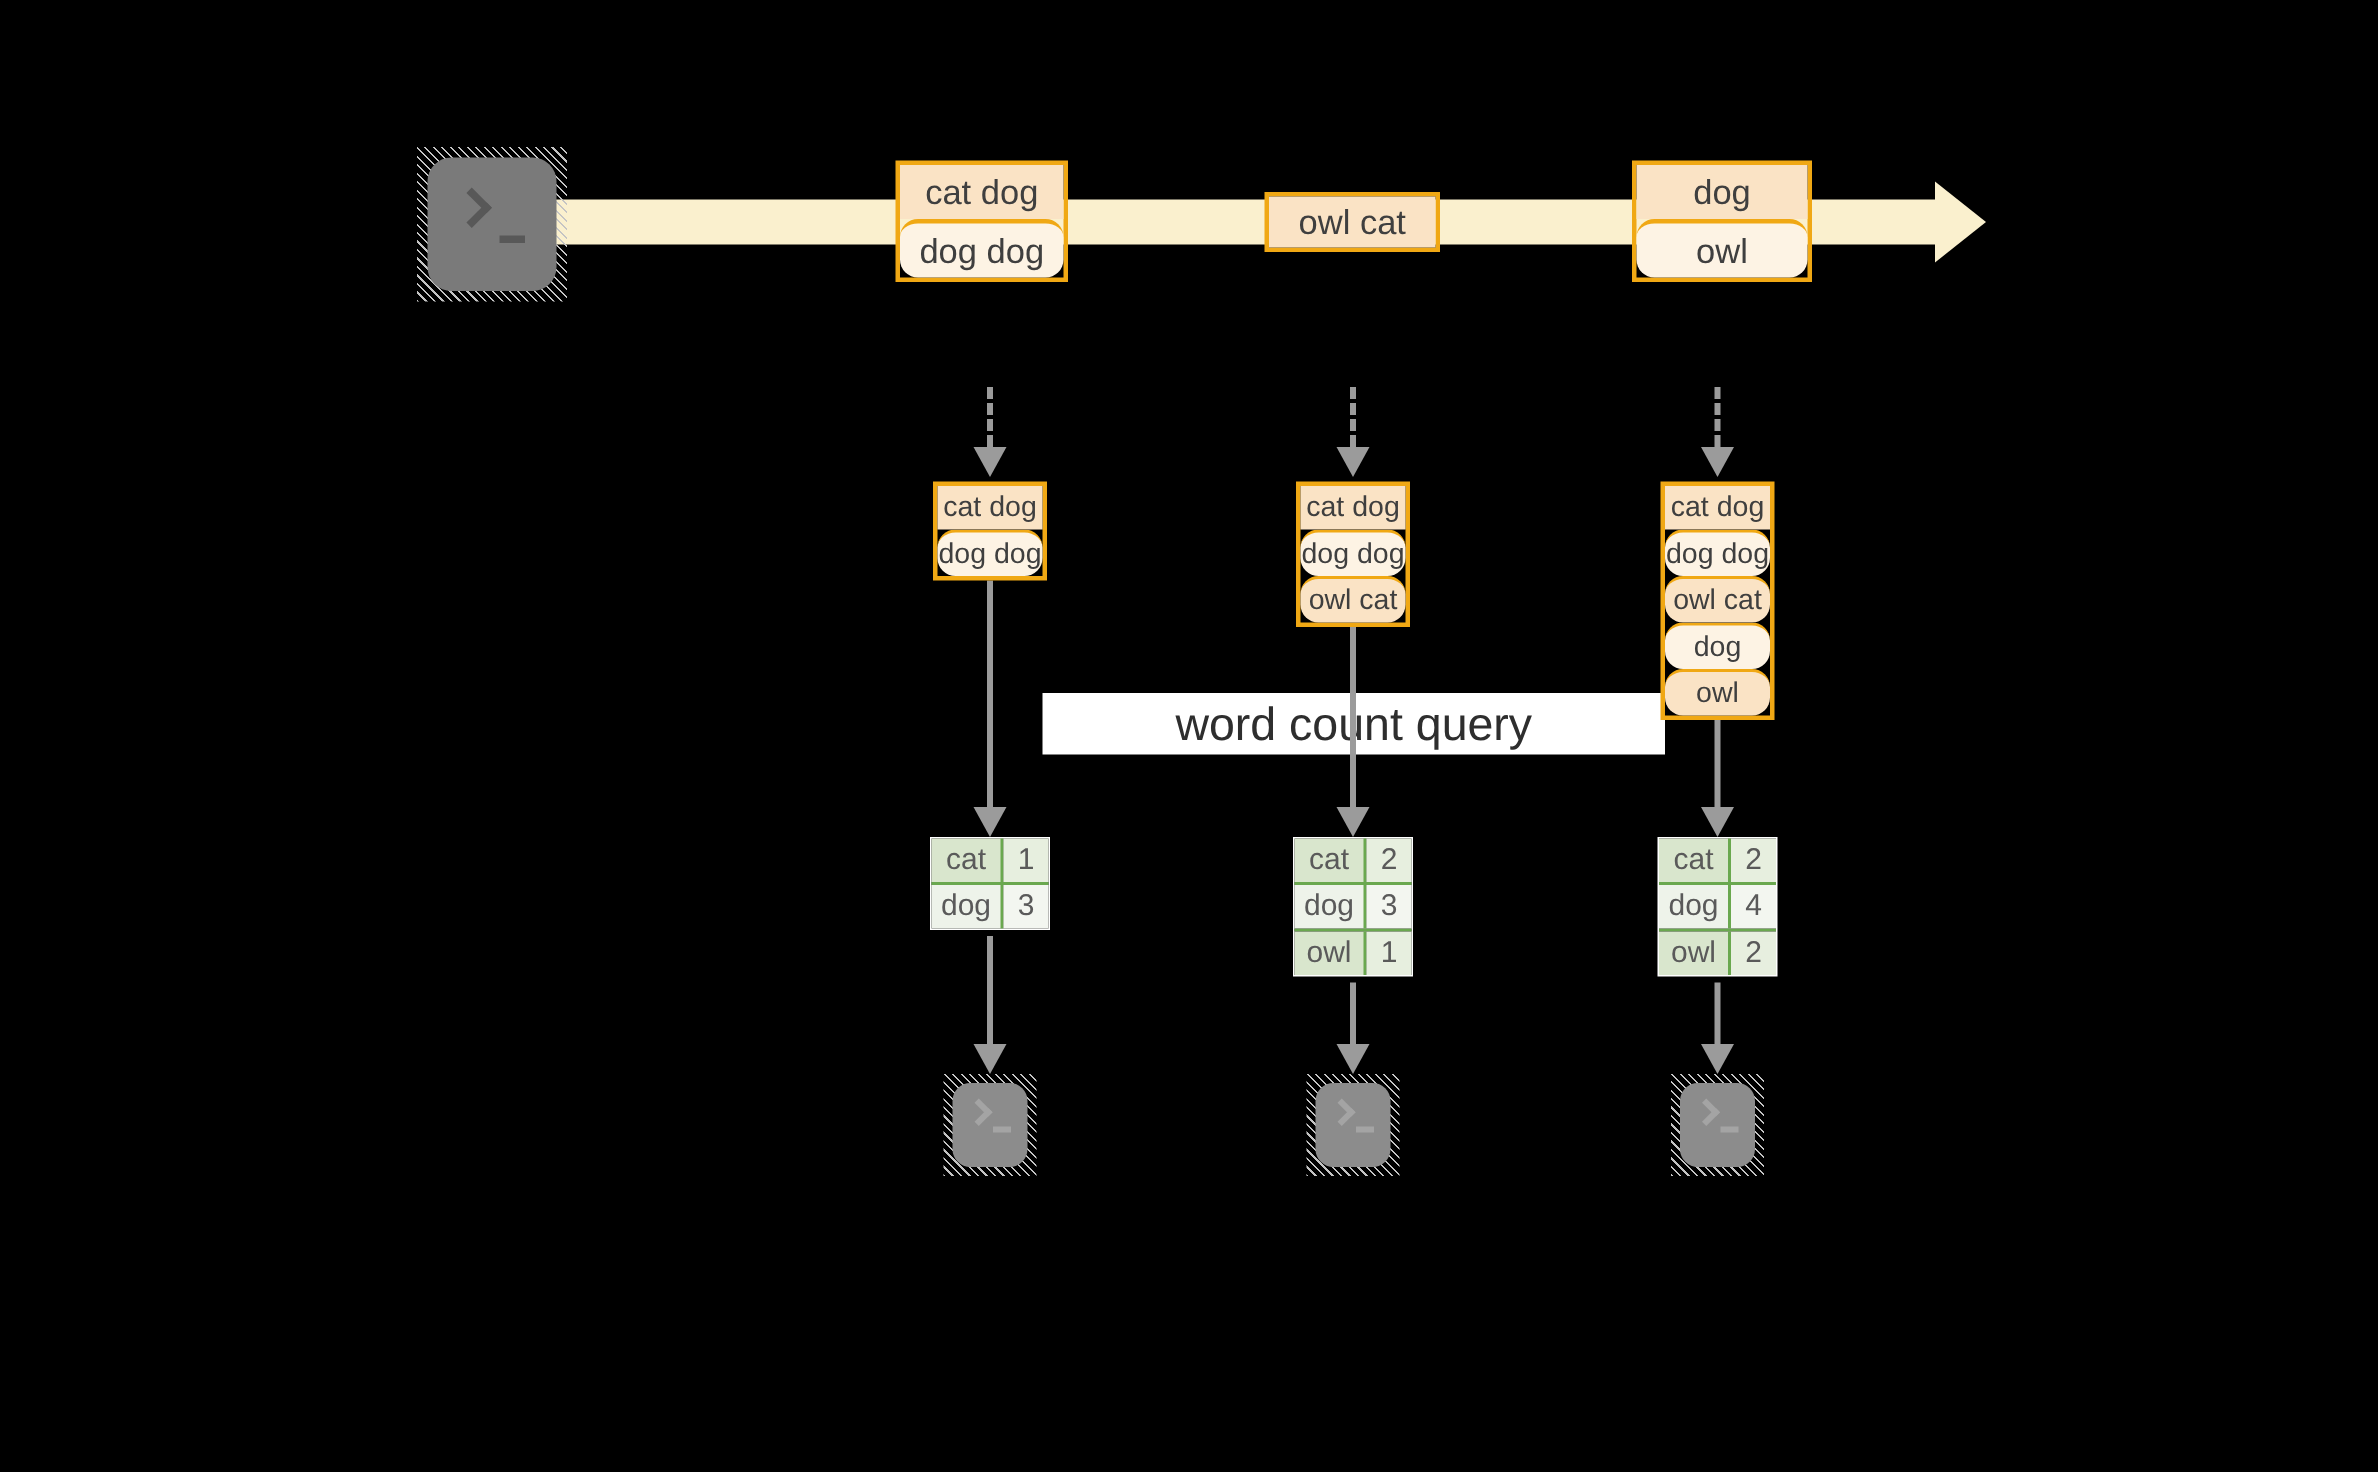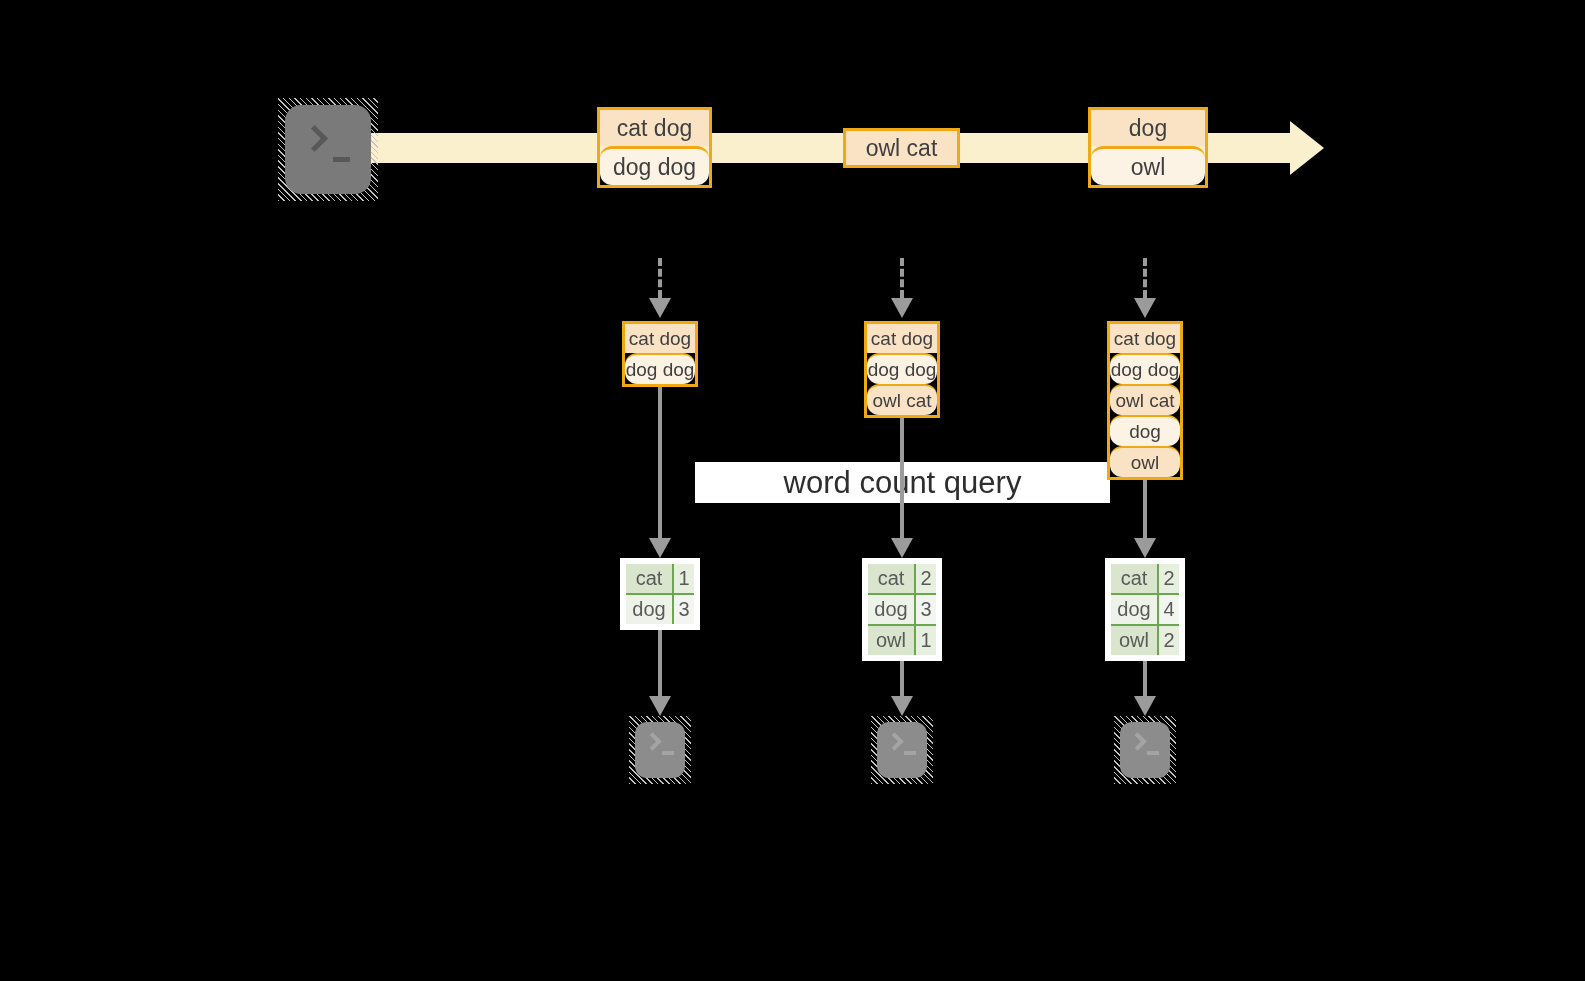--- a/index.html
+++ b/index.html
@@ -33,21 +33,21 @@
   .lightc{background:#fdf3e4;}
   
   .dline{position:absolute;width:0;border-left:4px dashed #9b9b9b;z-index:2;}
   .sline{position:absolute;width:4px;background:#9b9b9b;z-index:4;}
   .ahead{position:absolute;width:0;height:0;z-index:4;
     border-left:11px solid transparent;border-right:11px solid transparent;border-top:20px solid #9b9b9b;}
   
   .qlabel{position:absolute;left:695px;top:462px;width:415px;height:41px;background:#ffffff;z-index:3;
     color:#2e2e2e;font-size:31px;line-height:41px;text-align:center;}
   
-  .gt{position:absolute;z-index:5;border:6px solid #ffffff;box-sizing:border-box;width:80px;}
+  .gt{position:absolute;z-index:5;border:1px solid #ffffff;box-sizing:border-box;width:80px;}
   .gt-row{display:flex;height:29px;line-height:29px;}
   .gt-row + .gt-row{border-top:2px solid #6aa84f;}
   .gt-word{width:46px;border-right:2px solid #6aa84f;text-align:center;font-size:20px;color:#5a5a5a;}
   .gt-count{flex:1;text-align:center;font-size:20px;color:#5a5a5a;}
   .gr-dark .gt-word{background:#d9e6cd;} .gr-dark .gt-count{background:#e7efdf;}
   .gr-light .gt-word{background:#eef3ea;} .gr-light .gt-count{background:#f3f6f0;}
 </style>
 </head>
 <body>
 

